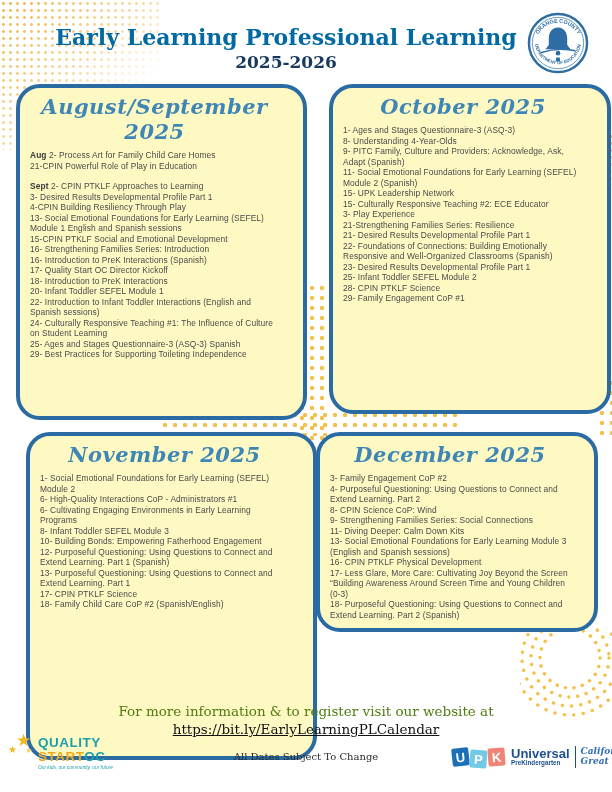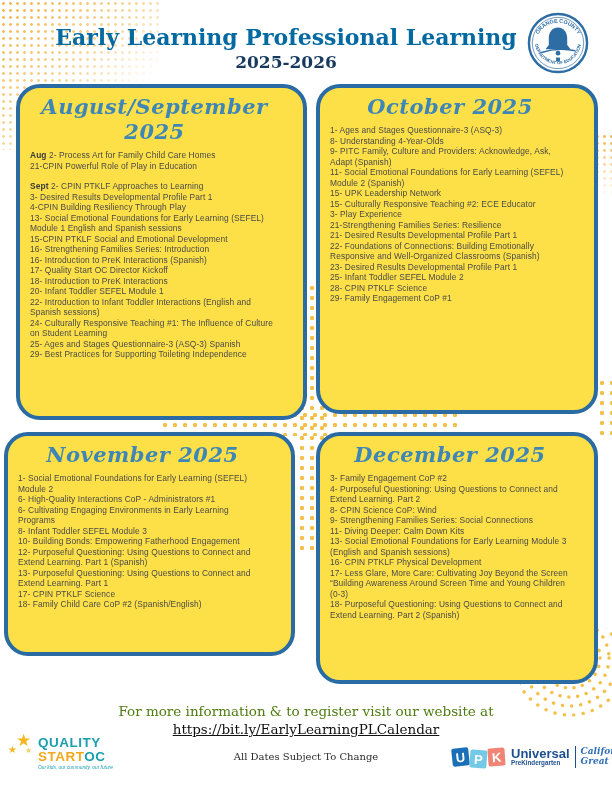--- a/index.html
+++ b/index.html
@@ -26,26 +26,26 @@
 
   
   .header{position:absolute;left:0;top:0;width:612px;z-index:1;}
   .page-title{position:absolute;left:36px;top:24px;width:500px;text-align:center;
     font-family:"DejaVu Serif",serif;font-weight:bold;font-size:22px;color:#0369a1;}
   .page-year{position:absolute;left:36px;top:52px;width:500px;text-align:center;
     font-family:"DejaVu Serif",serif;font-weight:bold;font-size:17px;color:#17395d;}
   .seal{position:absolute;left:527px;top:12px;z-index:1;}
 
   
-  .panel{position:absolute;background:#fde047;border:4px solid #2a6ba3;border-radius:24px;
+  .panel{position:absolute;background:#fef9c3;border:4px solid #2a6ba3;border-radius:24px;
     z-index:1;box-sizing:border-box;padding:4px 24px 4px 10px;}
   .panel-1{left:16px;top:84px;width:291px;height:336px;}
-  .panel-2{left:316px;top:84px;width:282px;height:330px;}
-  .panel-3{left:4px;top:432px;width:291px;height:224px;}
-  .panel-4{left:316px;top:432px;width:282px;height:252px;}
+  .panel-2{left:329px;top:84px;width:282px;height:330px;}
+  .panel-3{left:26px;top:432px;width:291px;height:328px;}
+  .panel-4{left:316px;top:432px;width:282px;height:200px;}
   .panel-title{text-align:center;font-family:"DejaVu Serif",serif;font-style:italic;
     font-weight:bold;font-size:21px;color:#3e86b6;margin:2px 0 6px 0;letter-spacing:.5px;}
   .event{font-size:8.4px;line-height:1.25;color:#494949;letter-spacing:.1px;}
   .event b{color:#3a3a3a;}
   .event.gap{height:10px;}
 
   
   .footer-info{position:absolute;left:56px;top:703px;width:500px;text-align:center;z-index:1;
     font-family:"DejaVu Serif",serif;font-size:13.5px;color:#4d7c0f;}
   .footer-link{position:absolute;left:56px;top:721px;width:500px;text-align:center;z-index:1;

